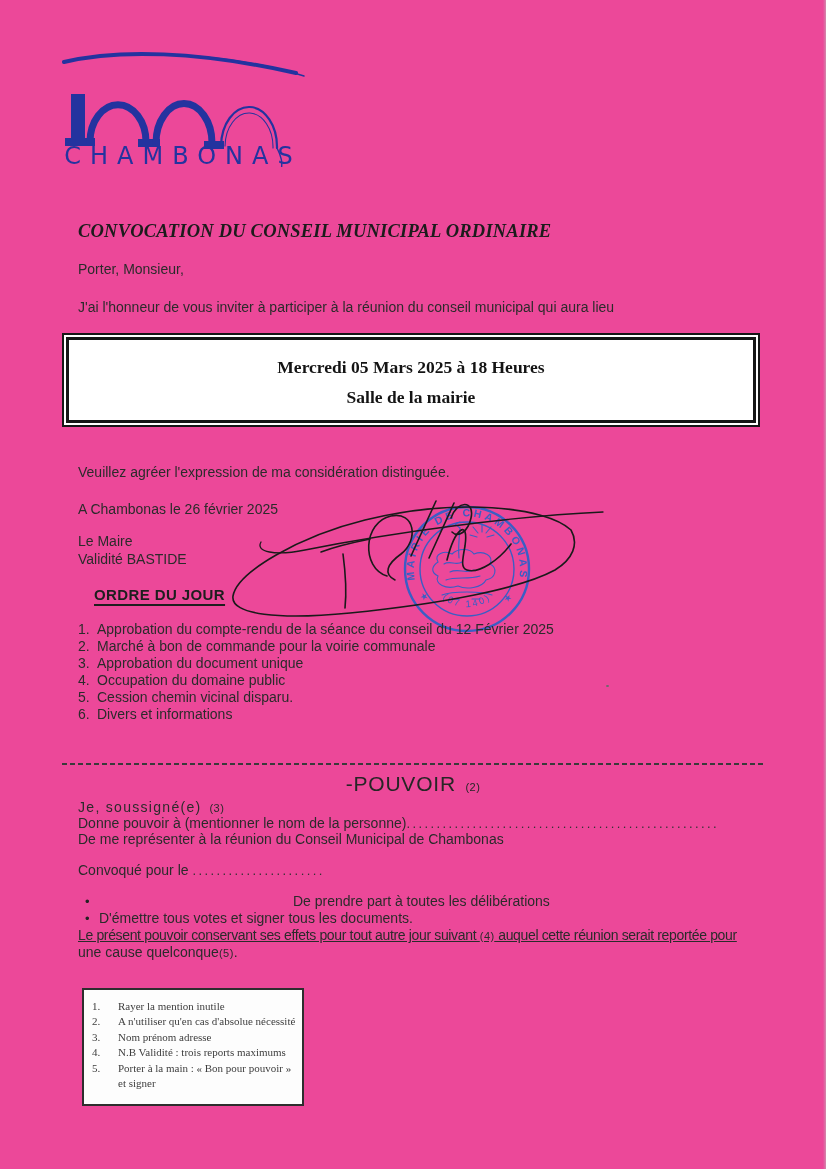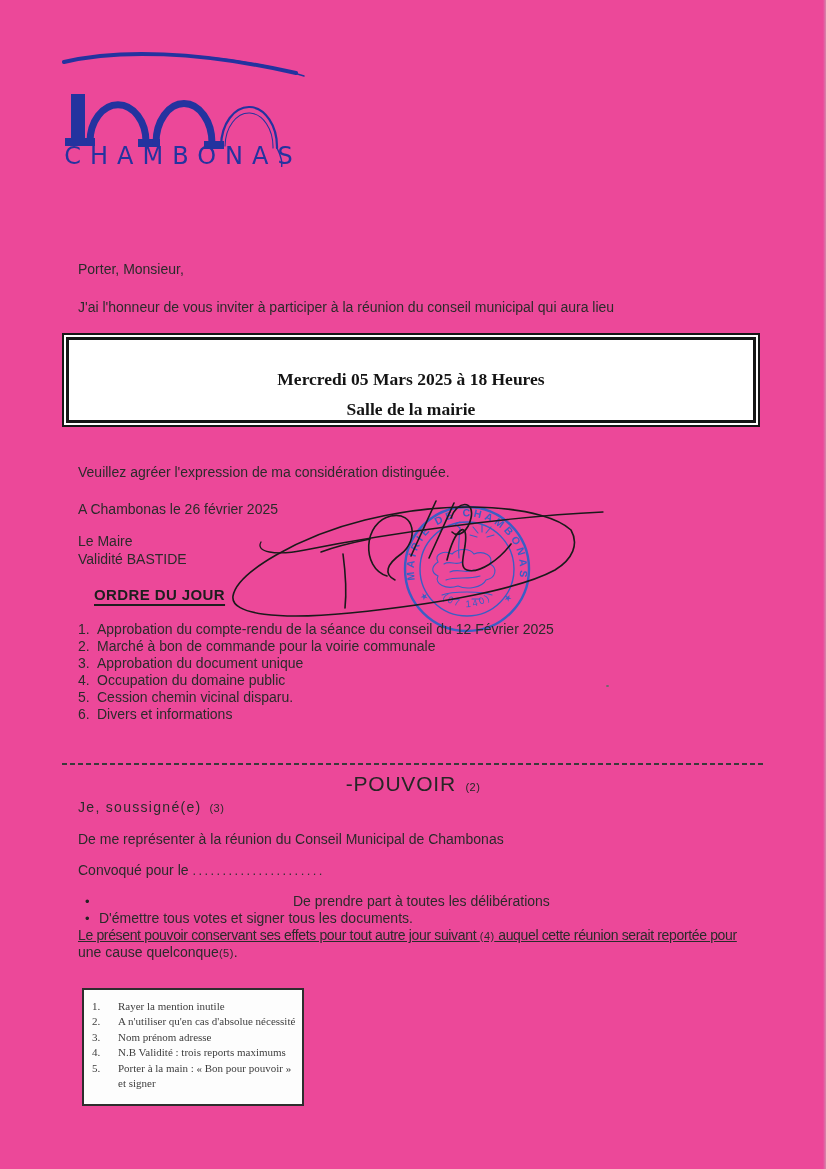--- a/index.html
+++ b/index.html
@@ -7,21 +7,21 @@
     position:relative;width:826px;height:1169px;background:#ec4899;
     font-family:"Liberation Sans", sans-serif;color:#262626;overflow:hidden;
   }
   .abs{position:absolute;}
   .body-text{font-size:14px;line-height:17px;color:#2b2b2b;}
   .doc-title{
     font-family:"Liberation Serif", serif;font-weight:bold;font-style:italic;
     font-size:18.5px;color:#1c1c1c;letter-spacing:.2px;
   }
   .meeting-box-outer{border:2px solid #161616;background:#fff;}
-  .meeting-box-inner{position:absolute;inset:2px;border:3px solid #161616;text-align:center;padding-top:24px;}
+  .meeting-box-inner{position:absolute;inset:2px;border:3px solid #161616;text-align:center;padding-top:12px;}
   .meeting-line{font-family:"Liberation Serif", serif;font-weight:bold;font-size:17.5px;color:#141414;line-height:30px;}
   .agenda-heading{font-size:15px;font-weight:bold;color:#1e1e1e;letter-spacing:.4px;
     text-decoration:underline;text-decoration-thickness:2px;text-underline-offset:4px;}
   .agenda-row{display:flex;font-size:14px;line-height:16.9px;color:#2b2b2b;}
   .agenda-num{width:19px;flex:none;}
   .dashed-sep{height:2px;background:repeating-linear-gradient(90deg,#3a3a3a 0 5px,transparent 5px 8px);}
   .pouvoir-title{font-size:21px;color:#262626;letter-spacing:.8px;}
   .small-note{font-size:11px;letter-spacing:.5px;}
   .spaced{letter-spacing:1.3px;}
   .dots{letter-spacing:2.4px;font-size:13px;color:#333;}
@@ -51,20 +51,21 @@
       <path d="M98 101 A27 38 0 0 1 154 101" stroke-width="7"></path>
       <rect x="146" y="99" width="20" height="8" fill="#24339f" stroke="none"></rect>
       <path d="M163 104 A28 40 0 0 1 219 106" stroke-width="2.2"></path>
       <path d="M167 104 A24 34 0 0 1 215 106" stroke-width="1.1"></path>
       <path d="M219 106 C223 114, 225 120, 223 129" stroke-width="1.4"></path>
       <path d="M214 129 L233 127" stroke-width="2"></path>
     </g>
     <text x="125" y="121" text-anchor="middle" fill="#24339f" font-family="DejaVu Sans, sans-serif" font-size="24" letter-spacing="9" transform="scale(1,1.05)" transform-origin="125 110">CHAMBONAS</text>
   </svg>
 
+  <div class="abs doc-title" style="left:78px;top:221px;">CONVOCATION DU CONSEIL MUNICIPAL ORDINAIRE</div>
 
   <div class="abs body-text" style="left:78px;top:261px;">Porter, Monsieur,</div>
   <div class="abs body-text" style="left:78px;top:299px;">J'ai l'honneur de vous inviter à participer à la réunion du conseil municipal qui aura lieu</div>
 
   <div class="abs meeting-box-outer" style="left:62px;top:333px;width:694px;height:90px;">
     <div class="meeting-box-inner">
       <div class="meeting-line">Mercredi 05 Mars 2025 à 18 Heures</div>
       <div class="meeting-line">Salle de la mairie</div>
     </div>
   </div>
@@ -152,20 +153,23 @@
   <div class="abs" style="left:0;top:772px;width:826px;text-align:center;">
     <span class="pouvoir-title">-POUVOIR</span>
     <span class="small-note" style="margin-left:5px;">(2)</span>
   </div>
 
   <div class="abs body-text" style="left:78px;top:799px;">
     <span class="spaced">Je, soussigné(e)</span>
     <span class="small-note" style="margin-left:4px;">(3)</span>
   </div>
 
+  <div class="abs body-text" style="left:78px;top:815px;width:700px;white-space:nowrap;overflow:hidden;">
+    <span>Donne pouvoir à (mentionner le nom de la personne)</span><span class="dots">....................................................</span>
+  </div>
 
   <div class="abs body-text" style="left:78px;top:831px;">De me représenter à la réunion du Conseil Municipal de Chambonas</div>
 
   <div class="abs body-text" style="left:78px;top:862px;">
     <span>Convoqué  pour le</span>
     <span class="dots">......................</span>
   </div>
 
   <div class="abs bullet" style="left:85px;top:894px;">•</div>
   <div class="abs body-text" style="left:293px;top:893px;">De prendre part à toutes les délibérations</div>

